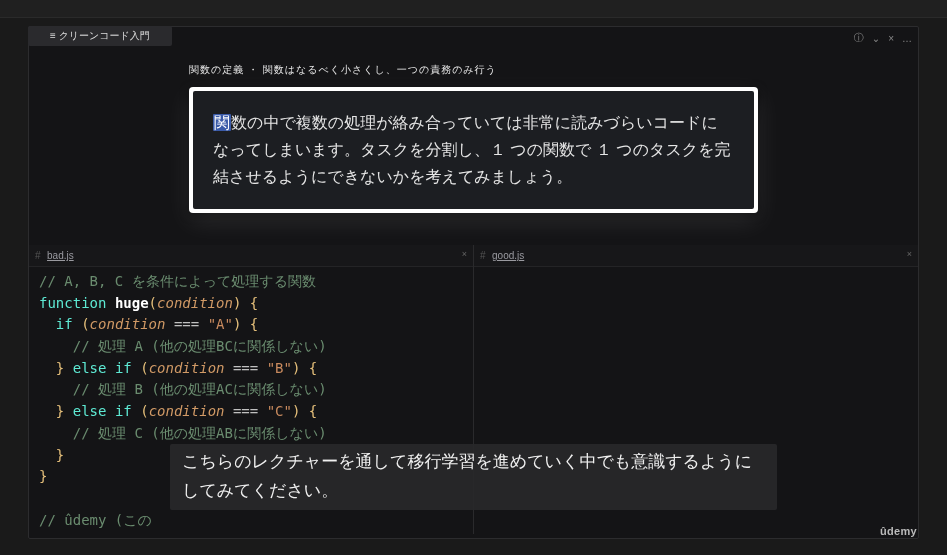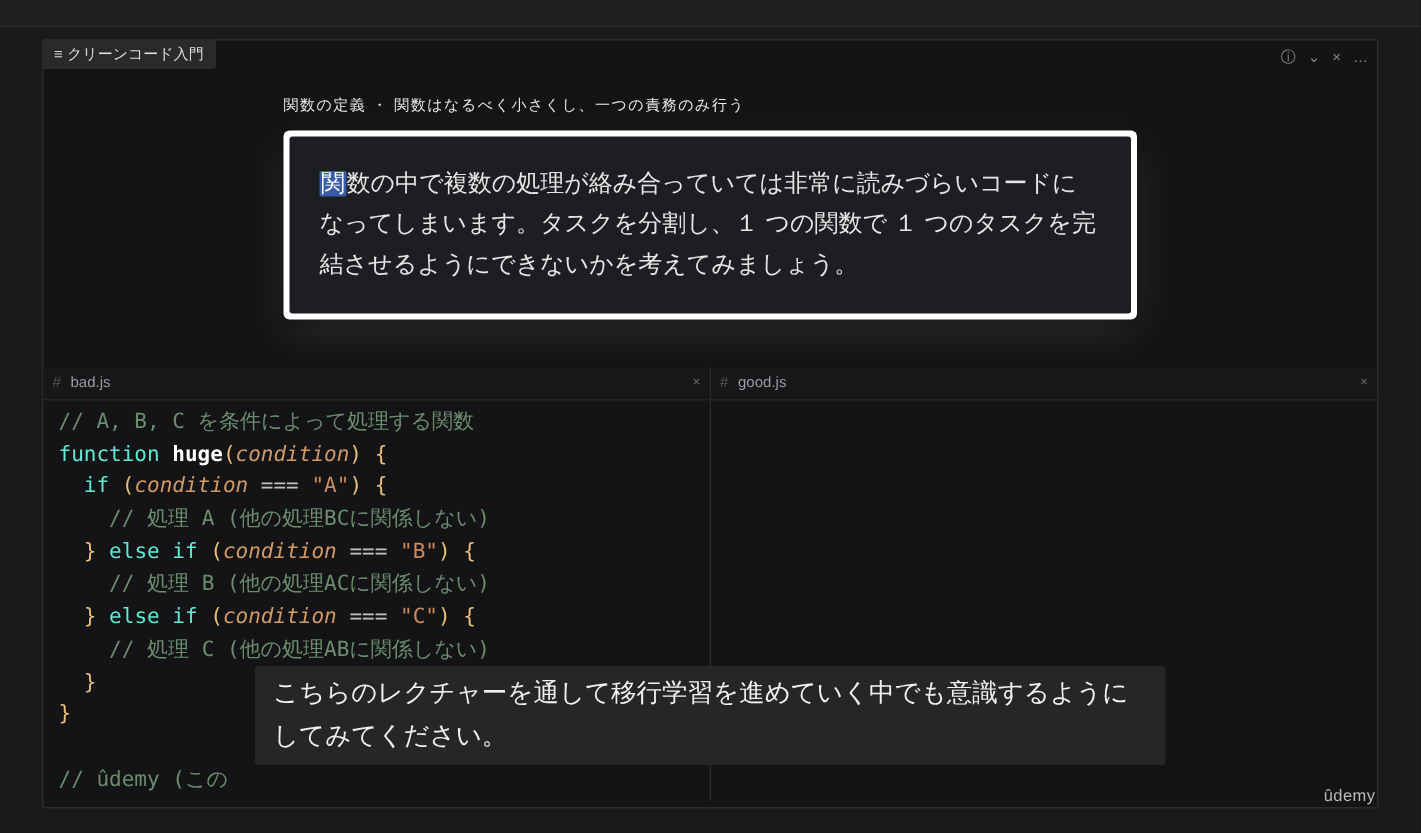--- a/index.html
+++ b/index.html
@@ -2,21 +2,21 @@
 <html><head>
 <meta charset="utf-8">
 <style>
   * { margin: 0; padding: 0; box-sizing: border-box; }
   html, body { width: 947px; height: 555px; background: #1a1a1a; font-family: "Hiragino Kaku Gothic Pro", "Meiryo", sans-serif; color: #c0c0c0; overflow: hidden; }
   .outer { width: 100%; height: 100%; position: relative; }
   .topbar { height: 18px; background: #202020; border-bottom: 1px solid #2a2a2a; }
 
   .panel-title {
     position: absolute; left: 28px; top: 26px;
-    background: #2a2a2d; color: #ddd; font-size: 10px; padding: 3px 8px; border-radius: 2px;
+    background: #2a2a2d; color: #ddd; font-size: 10px; padding: 3px 22px; border-radius: 2px;
   }
   .panel-area {
     position: absolute; left: 28px; right: 28px; top: 26px; bottom: 16px;
     background: #141416; border: 1px solid #2c2c2e; border-radius: 2px;
   }
   .panel-controls { position: absolute; right: 6px; top: 4px; display: flex; gap: 8px; align-items: center; font-size: 10px; color: #888; }
   .panel-controls span { cursor: default; }
 
   .slide { position: absolute; left: 160px; right: 160px; top: 36px; height: 178px; }
   .slide-heading { font-size: 10px; color: #e8e8e8; margin-bottom: 10px; letter-spacing: 1px; }
@@ -24,39 +24,39 @@
      box-shadow: 0 8px 26px rgba(255,255,255,0.10), 0 2px 8px rgba(0,0,0,0.6); }
   .slide-box { background: #1c1e22; color: #e6e6e6; padding: 18px 20px; font-size: 16px; line-height: 1.7; border-radius: 2px; }
   .slide-box .hl { background: #3a5aa8; color:#fff; padding: 0 1px; border-radius:1px; }
   .slide-credit { text-align: right; font-size: 8px; color: #556649; margin-top: 4px; }
 
   .code-row { position: absolute; left: 0; right: 0; top: 218px; bottom: 4px; display: flex; }
   .code-panel { flex: 1; position: relative; background: #141416; }
   .code-panel.left { border-right: 1px solid #2a2a2c; }
   .file-tab { position: absolute; left: 0; top: 0; right: 0; height: 22px; background: #171719; border-bottom: 1px solid #242426; }
   .file-tab .hash { color: #555; font-size: 10px; padding-left: 6px; }
-  .file-tab .fname { color: #9a9aa0; font-size: 10px; padding-left: 2px; }
+  .file-tab .fname { color: #9a9aa0; font-size: 10px; padding-left: 2px; text-decoration: underline; }
   .file-tab .close { position: absolute; right: 6px; top: 4px; font-size: 9px; color: #666; }
 
   pre.code { position: absolute; left: 10px; top: 26px; right: 6px; bottom: 0; font-family: "SF Mono","Consolas","Menlo",monospace; font-size: 14px; line-height: 1.55; overflow: hidden; white-space: pre; color: #c0c0c0; }
   .c-comment { color: #6a8c6f; }
   .c-keyword { color: #5eead4; }
   .c-func    { color: #ffffff; font-weight: bold; }
   .c-param   { color: #d19a66; font-style: italic; }
   .c-brace   { color: #e6c07b; }
   .c-op      { color: #c0c0c0; }
   .c-string  { color: #c88a5e; }
 
   .caption-overlay {
     position: absolute; left: 170px; right: 170px; top: 444px;
     background: rgba(40,40,42,0.92); color: #f0f0f0; font-size: 17px; line-height: 1.7;
     padding: 4px 12px; border-radius: 2px;
   }
 
-  .udemy { position: absolute; right: 30px; bottom: 18px; color: #bbb; font-size: 11px; font-weight: 400; letter-spacing: 0.3px; }
+  .udemy { position: absolute; right: 30px; bottom: 18px; color: #bbb; font-size: 11px; font-weight: 700; letter-spacing: 0.3px; }
 </style>
 </head>
 <body>
 
 <div class="outer">
   <div class="topbar"></div>
 
   <div class="panel-area">
 
     <div class="panel-controls">

